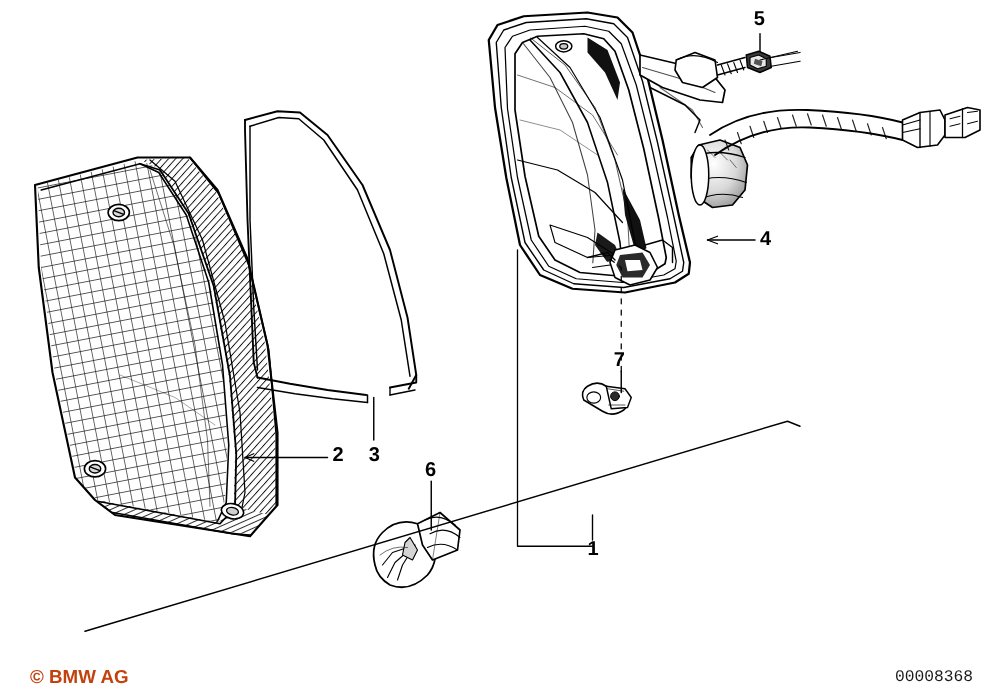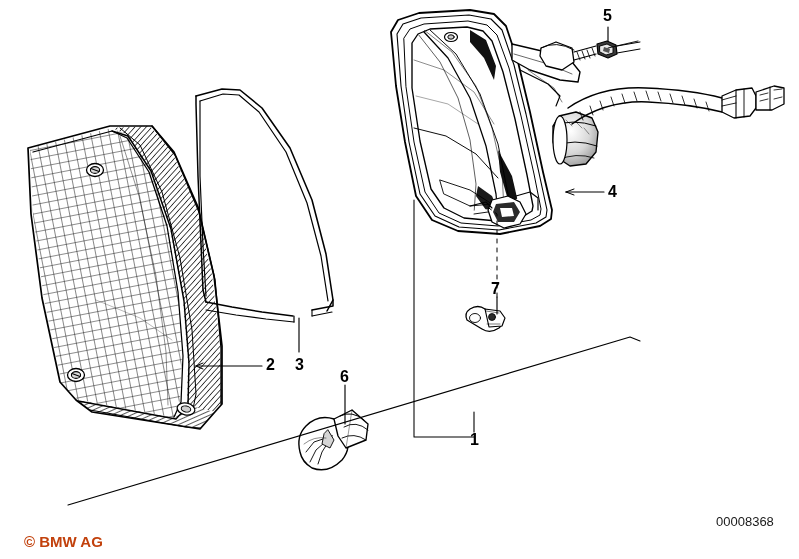--- a/index.html
+++ b/index.html
@@ -10,22 +10,22 @@
     overflow:hidden;position:relative;
   }
   #sheet{position:relative;width:799px;height:559px;background:#fff;}
   #diagram{position:absolute;left:0;top:0;width:799px;height:559px;}
   .copyright{
     position:absolute;left:24px;top:533px;
     font-size:15px;font-weight:bold;color:#c2410c;
     letter-spacing:0px;white-space:nowrap;
   }
   .partnum{
-    position:absolute;left:716px;top:514px;
-    font-size:13px;color:#1a1a1a;white-space:nowrap;
+    position:absolute;left:716px;top:534px;
+    font-size:13px;color:#1a1a1a;white-space:nowrap;font-family:Liberation Mono, monospace;
   }
   .callout{
     position:absolute;font-size:16px;font-weight:bold;color:#000;
     line-height:1;white-space:nowrap;
   }
 </style>
 </head>
 <body>
 
 <div id="sheet">

